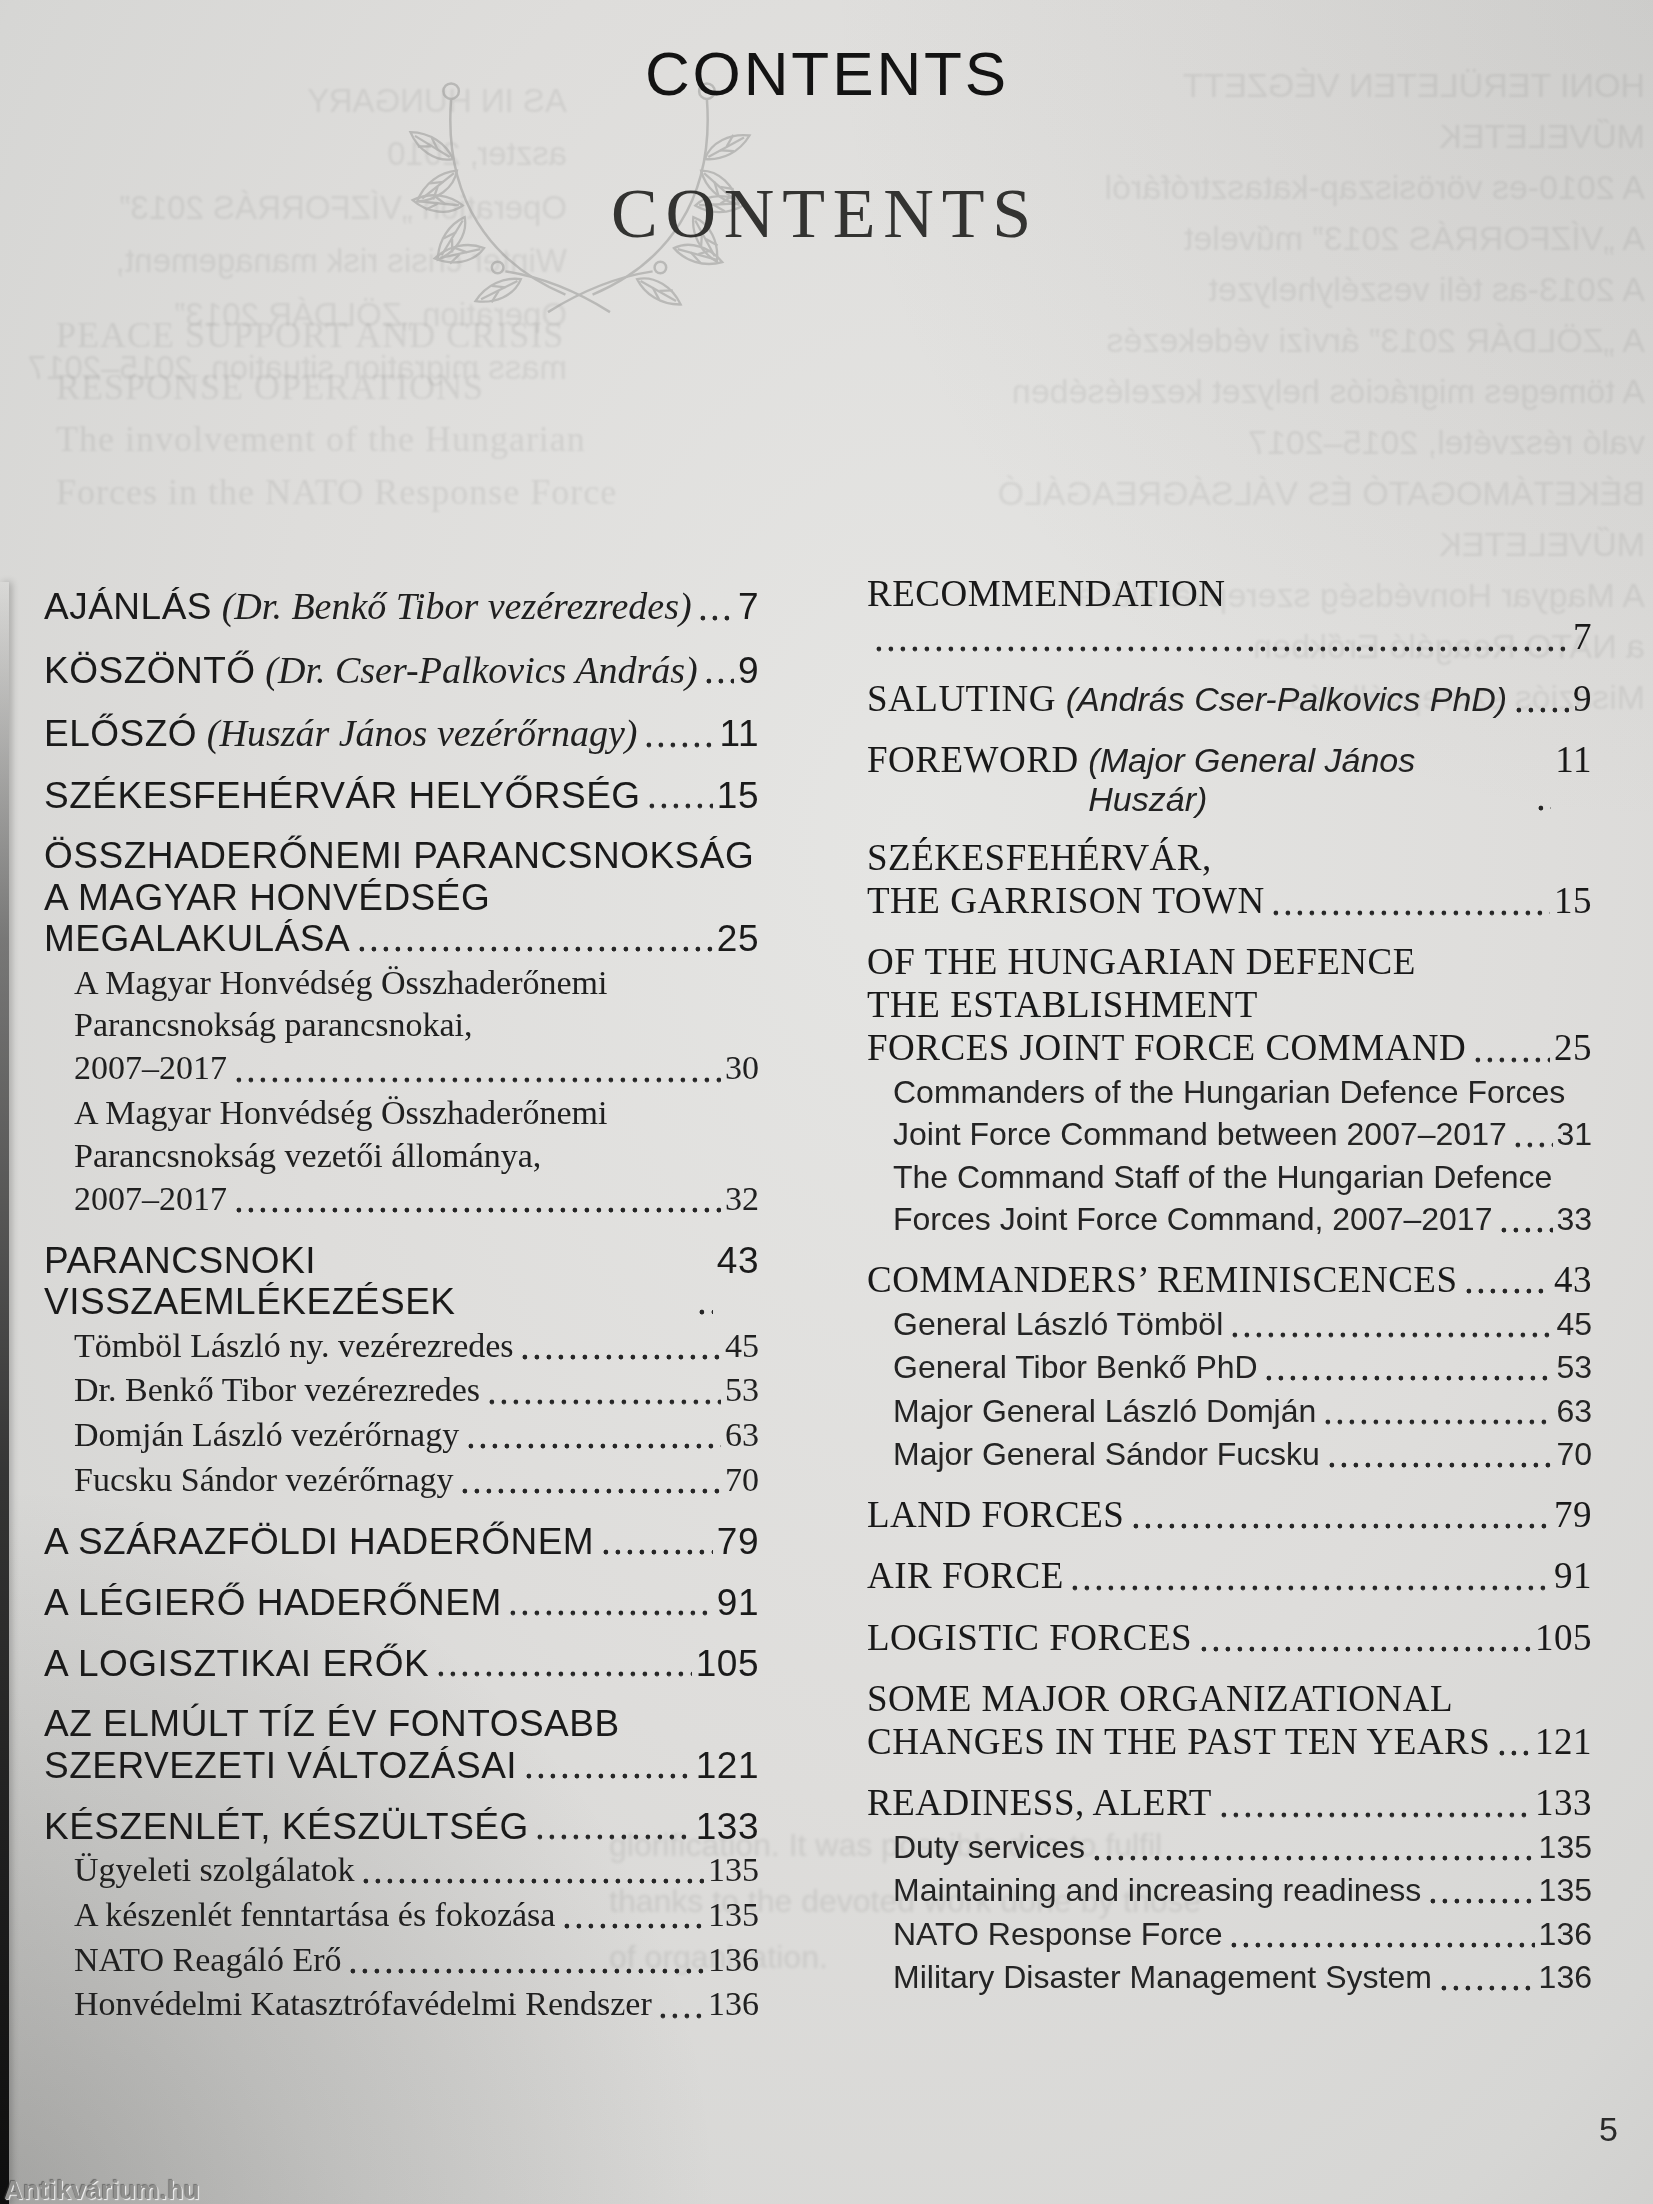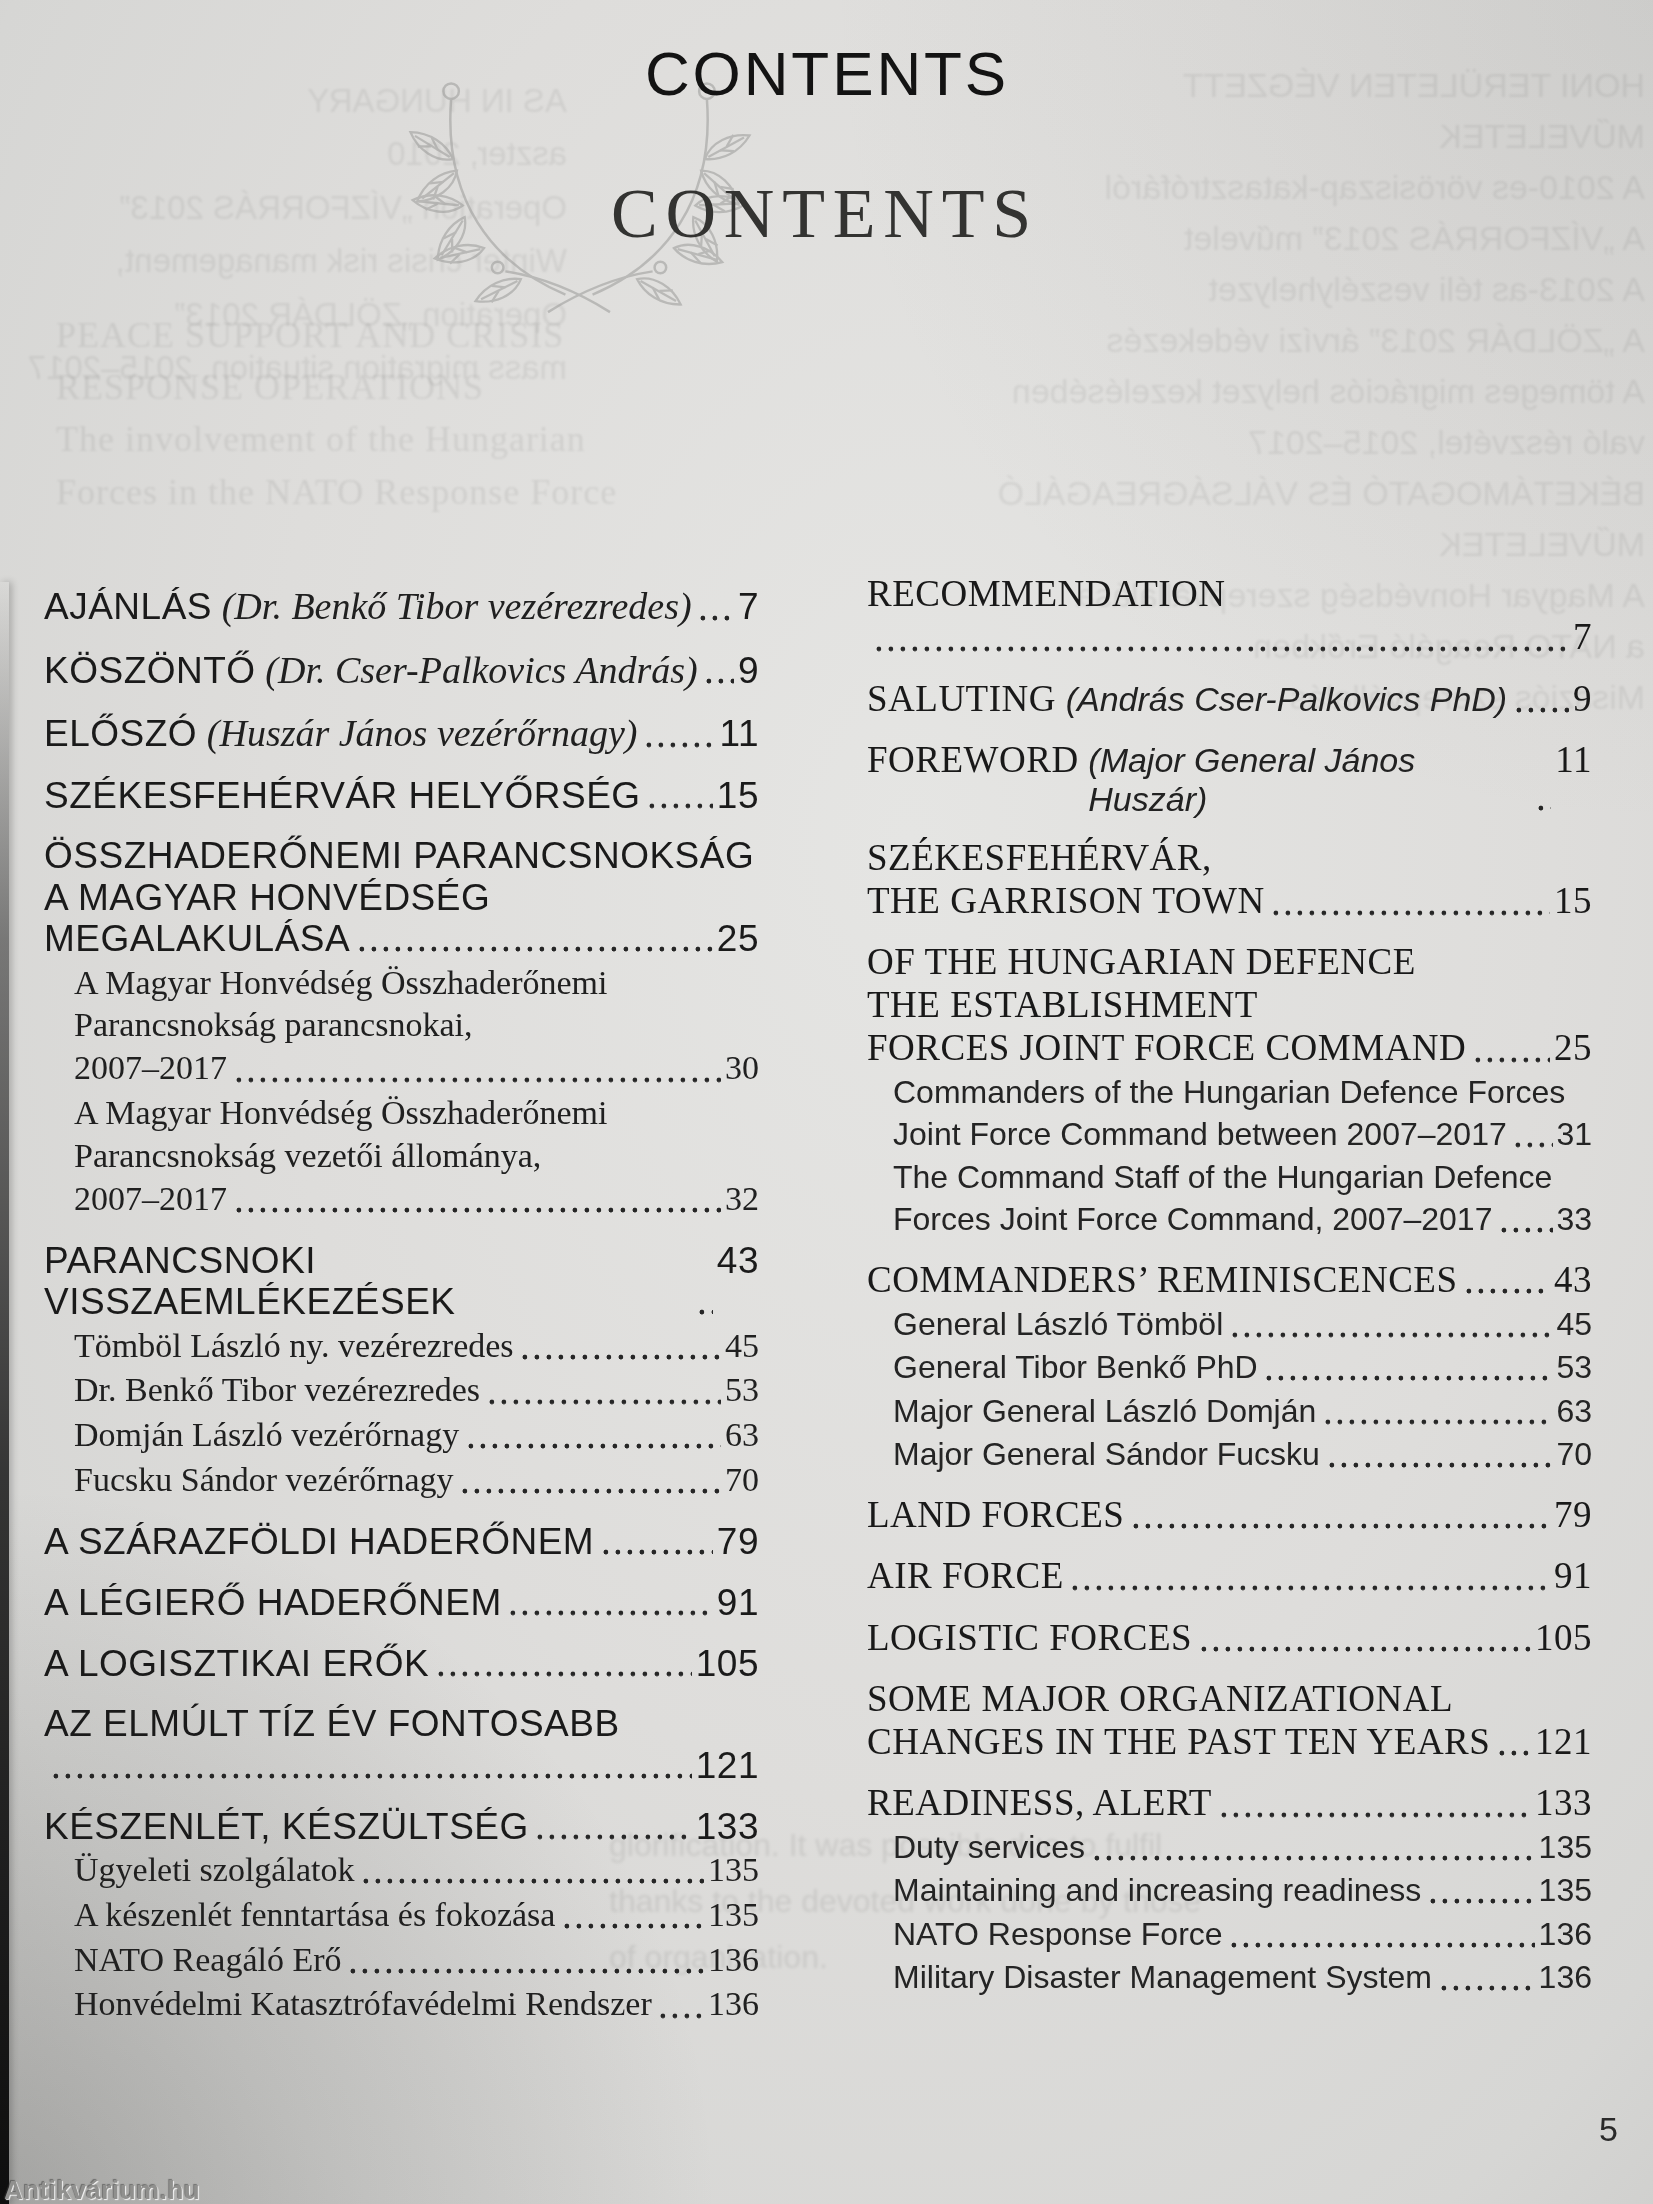--- a/index.html
+++ b/index.html
@@ -253,20 +253,21 @@
       <div class="entry l-main">
         <div class="row">
           <span class="label">A LOGISZTIKAI ERŐK</span>
           <span class="dots"></span>
           <span class="pagenum">105</span>
         </div>
       </div>
       <div class="entry l-main">
         <div class="line">AZ ELMÚLT TÍZ ÉV FONTOSABB</div>
         <div class="row">
+          <span class="label">SZERVEZETI VÁLTOZÁSAI</span>
           <span class="dots"></span>
           <span class="pagenum">121</span>
         </div>
       </div>
       <div class="entry l-main">
         <div class="row">
           <span class="label">KÉSZENLÉT, KÉSZÜLTSÉG</span>
           <span class="dots"></span>
           <span class="pagenum">133</span>
         </div>

